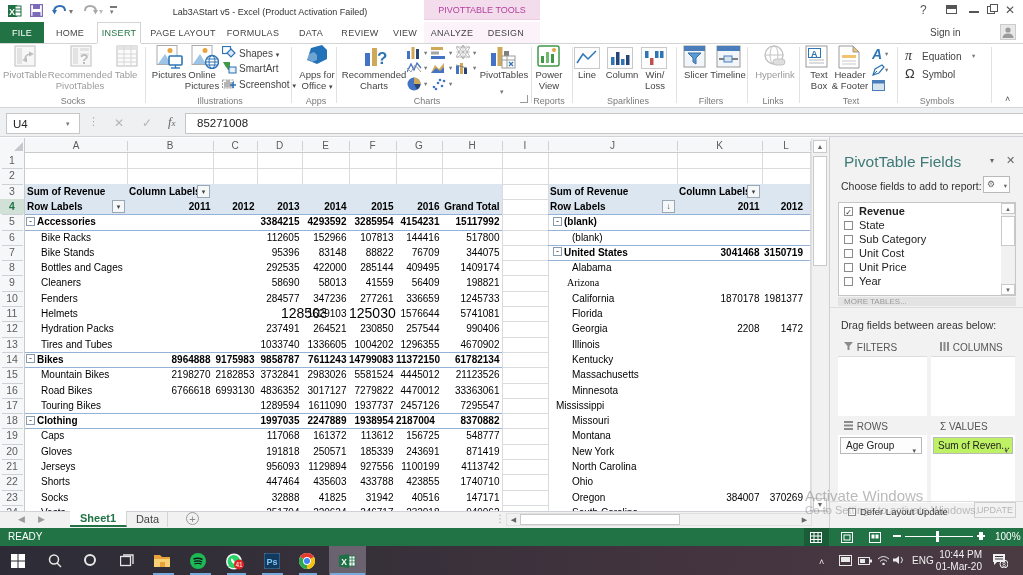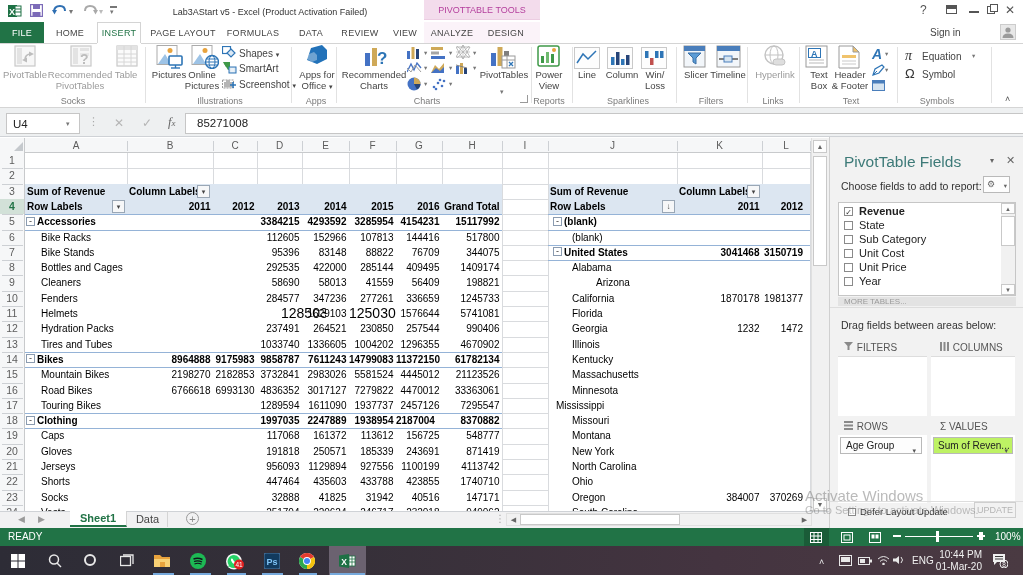--- a/index.html
+++ b/index.html
@@ -605,27 +605,27 @@
 <div class="ab cell" style="left:677px;top:60.9px;width:85px;height:15.3px;color:#000;font-size:10px;font-weight:bold;text-align:right;padding-right:2.5px;">2011</div>
 <div class="ab cell" style="left:762px;top:60.9px;width:48px;height:15.3px;color:#000;font-size:10px;font-weight:bold;text-align:right;padding-right:7px;">2012</div>
 <div class="expand" style="left:553px;top:78.7px;">-</div>
 <div class="ab cell" style="left:548px;top:76.2px;width:129px;height:15.3px;color:#000;font-size:10px;font-weight:bold;padding-left:16px;">(blank)</div>
 <div class="ab cell" style="left:548px;top:91.5px;width:129px;height:15.3px;color:#000;font-size:10px;padding-left:24px;">(blank)</div>
 <div class="expand" style="left:553px;top:109.3px;">-</div>
 <div class="ab cell" style="left:548px;top:106.8px;width:129px;height:15.3px;color:#000;font-size:10px;font-weight:bold;padding-left:16px;">United States</div>
 <div class="ab cell" style="left:677px;top:106.8px;width:85px;height:15.3px;color:#000;font-size:10px;font-weight:bold;text-align:right;padding-right:2.5px;">3041468</div>
 <div class="ab cell" style="left:762px;top:106.8px;width:48px;height:15.3px;color:#000;font-size:10px;font-weight:bold;text-align:right;padding-right:7px;">3150719</div>
 <div class="ab cell" style="left:548px;top:122.1px;width:129px;height:15.3px;color:#000;font-size:10px;padding-left:24px;">Alabama</div>
-<div class="ab cell" style="left:568px;top:137.4px;width:129px;height:15.3px;color:#000;font-size:10px;padding-left:28px;">Arizona</div>
+<div class="ab cell" style="left:548px;top:137.4px;width:129px;height:15.3px;color:#000;font-size:10px;padding-left:19px;font-family:Liberation Serif, serif;">Arizona</div>
 <div class="ab cell" style="left:548px;top:152.7px;width:129px;height:15.3px;color:#000;font-size:10px;padding-left:24px;">California</div>
 <div class="ab cell" style="left:677px;top:152.7px;width:85px;height:15.3px;color:#000;font-size:10px;text-align:right;padding-right:2.5px;">1870178</div>
 <div class="ab cell" style="left:762px;top:152.7px;width:48px;height:15.3px;color:#000;font-size:10px;text-align:right;padding-right:7px;">1981377</div>
 <div class="ab cell" style="left:548px;top:168.0px;width:129px;height:15.3px;color:#000;font-size:10px;padding-left:24px;">Florida</div>
 <div class="ab cell" style="left:548px;top:183.3px;width:129px;height:15.3px;color:#000;font-size:10px;padding-left:24px;">Georgia</div>
-<div class="ab cell" style="left:677px;top:183.3px;width:85px;height:15.3px;color:#000;font-size:10px;text-align:right;padding-right:2.5px;">1232</div>
+<div class="ab cell" style="left:677px;top:183.3px;width:85px;height:15.3px;color:#000;font-size:10px;text-align:right;padding-right:2.5px;">2208</div>
 <div class="ab cell" style="left:762px;top:183.3px;width:48px;height:15.3px;color:#000;font-size:10px;text-align:right;padding-right:7px;">1472</div>
 <div class="ab cell" style="left:548px;top:198.6px;width:129px;height:15.3px;color:#000;font-size:10px;padding-left:24px;">Illinois</div>
 <div class="ab cell" style="left:548px;top:213.9px;width:129px;height:15.3px;color:#000;font-size:10px;padding-left:24px;">Kentucky</div>
 <div class="ab cell" style="left:548px;top:229.2px;width:129px;height:15.3px;color:#000;font-size:10px;padding-left:24px;">Massachusetts</div>
 <div class="ab cell" style="left:548px;top:244.5px;width:129px;height:15.3px;color:#000;font-size:10px;padding-left:24px;">Minnesota</div>
 <div class="ab cell" style="left:548px;top:259.8px;width:129px;height:15.3px;color:#000;font-size:10px;padding-left:8px;">Mississippi</div>
 <div class="ab cell" style="left:548px;top:275.1px;width:129px;height:15.3px;color:#000;font-size:10px;padding-left:24px;">Missouri</div>
 <div class="ab cell" style="left:548px;top:290.4px;width:129px;height:15.3px;color:#000;font-size:10px;padding-left:24px;">Montana</div>
 <div class="ab cell" style="left:548px;top:305.7px;width:129px;height:15.3px;color:#000;font-size:10px;padding-left:24px;">New York</div>
 <div class="ab cell" style="left:548px;top:321.0px;width:129px;height:15.3px;color:#000;font-size:10px;padding-left:24px;">North Carolina</div>

